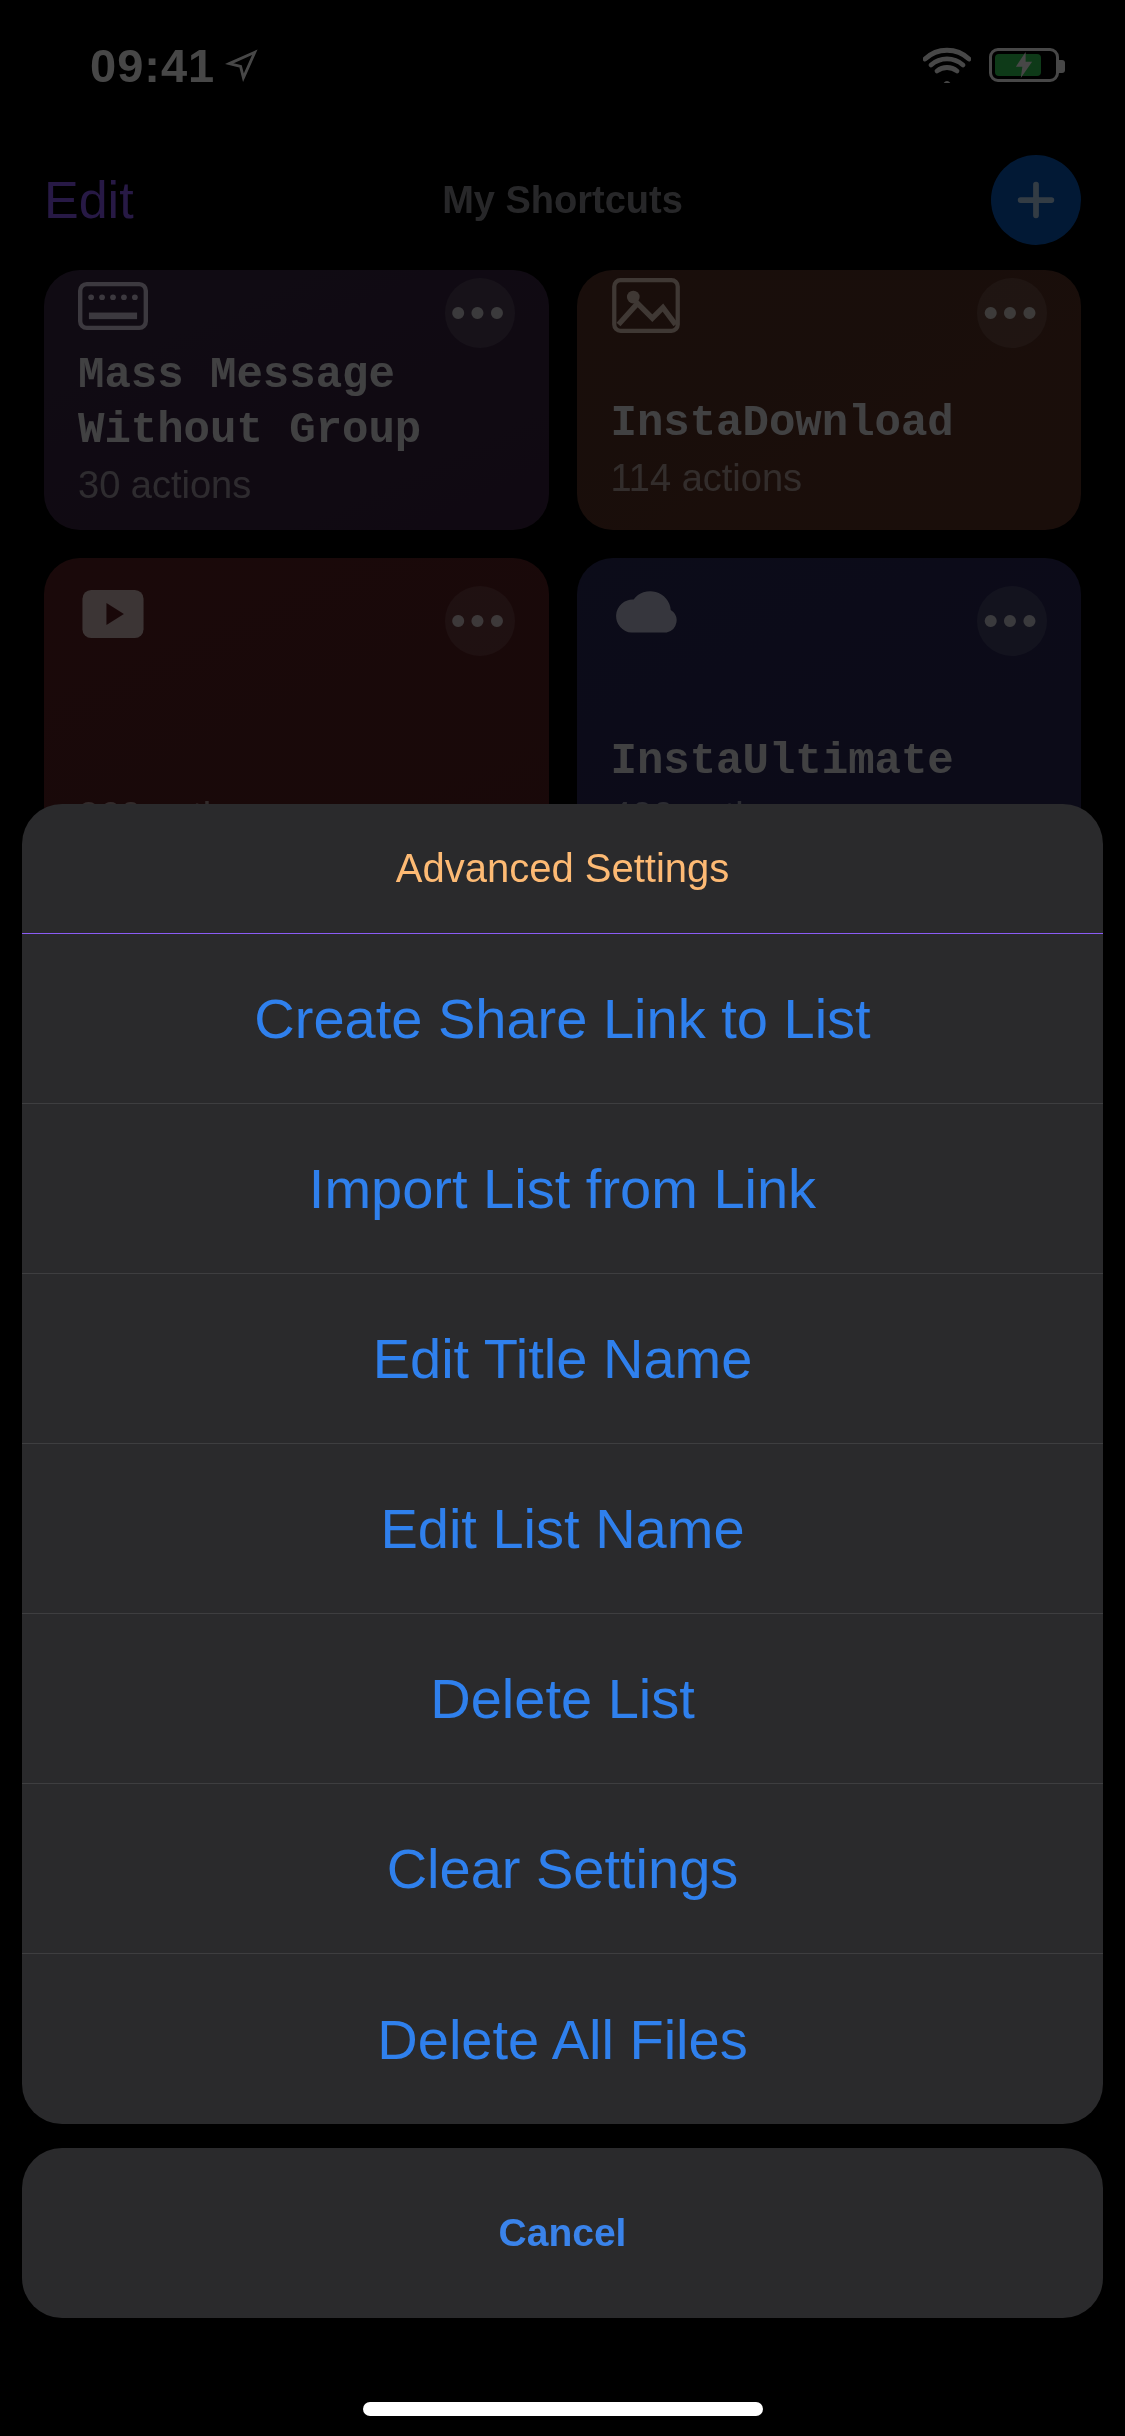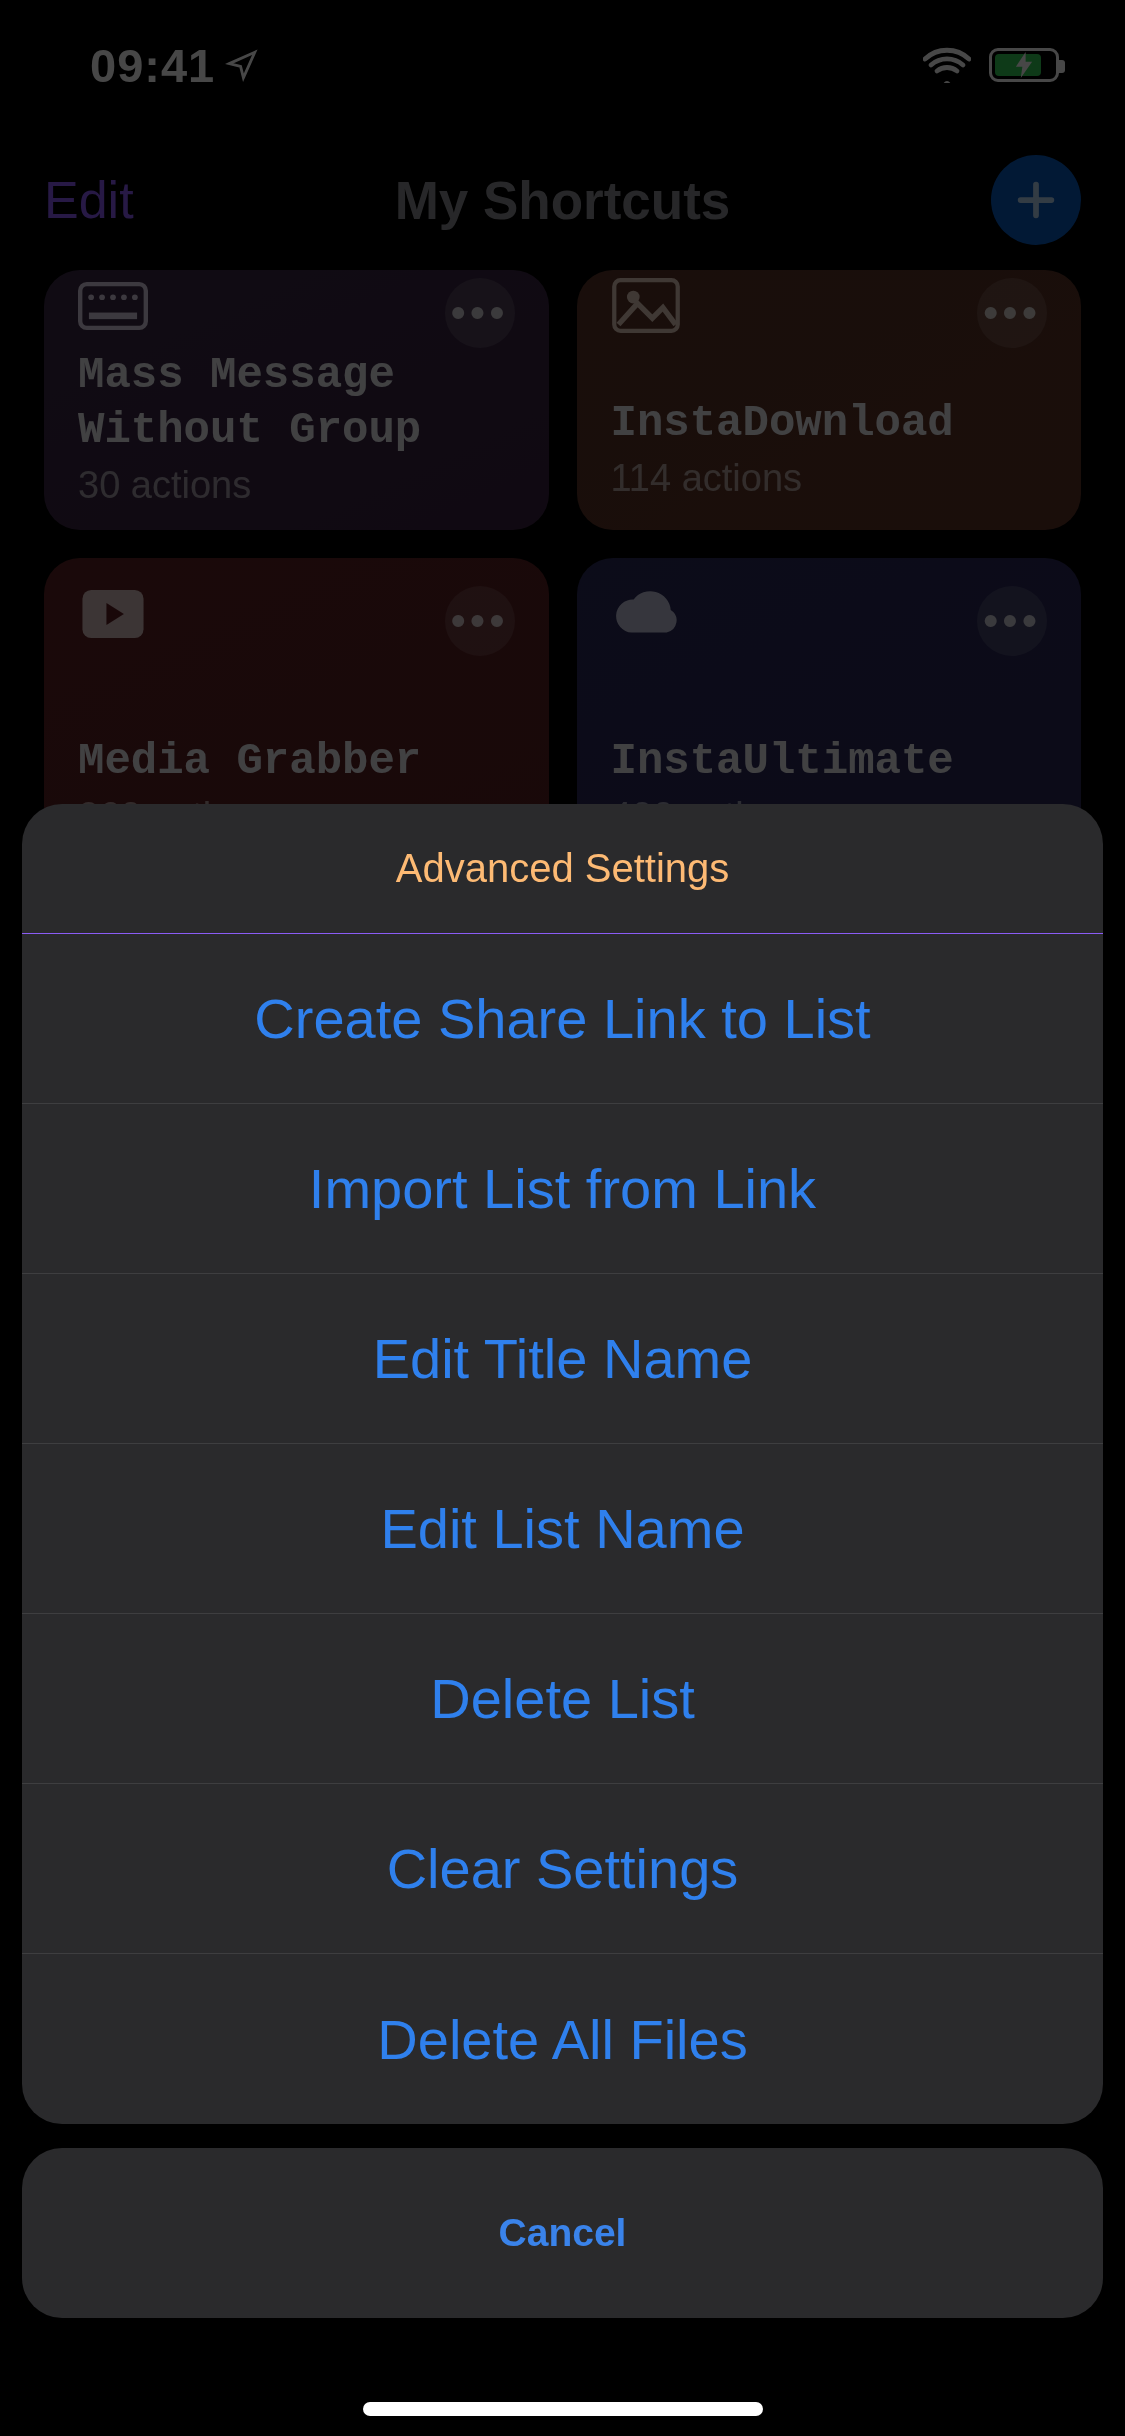--- a/index.html
+++ b/index.html
@@ -64,21 +64,21 @@
       position: absolute;
       top: 130px; left: 0; right: 0;
       height: 140px;
       display: flex;
       align-items: center;
       justify-content: space-between;
       padding: 0 44px;
     }
     .nav-title {
       position: absolute; left: 0; right: 0; text-align: center;
-      font-size: 53px; font-weight: 600; color: #8e8e93;
+      font-size: 38px; font-weight: 600; color: #8e8e93;
       pointer-events: none;
     }
     .nav-edit {
       font-size: 52px; color: #8b5cf6; font-weight: 400;
     }
     .nav-add {
       width: 90px; height: 90px;
       border-radius: 45px;
       background: #0a5bbf;
       display: flex; align-items: center; justify-content: center;
@@ -252,21 +252,20 @@
     <div class="tile-top">
       <div class="tile-icon">
         <svg width="62" height="48" viewBox="0 0 28 22">
             <rect x="0" y="0" width="28" height="22" rx="4" fill="#d8bdbd"></rect>
             <path d="M11 6 L19 11 L11 16 Z" fill="#5a1f23"></path>
           </svg>
       </div>
       <div class="tile-more">•••</div>
     </div>
     <div>
-      <div class="tile-title">Media Grabber</div>
       <div class="tile-sub">260 actions</div>
     </div>
   </div>
 
   <div class="tile tile-indigo">
     <div class="tile-top">
       <div class="tile-icon">
         <svg width="70" height="48" viewBox="0 0 34 22">
             <path d="M10 20 a8 8 0 0 1 1-16 a10 10 0 0 1 18 5 a6 6 0 0 1 -2 11 Z" fill="#c3c3da"></path>
           </svg>

